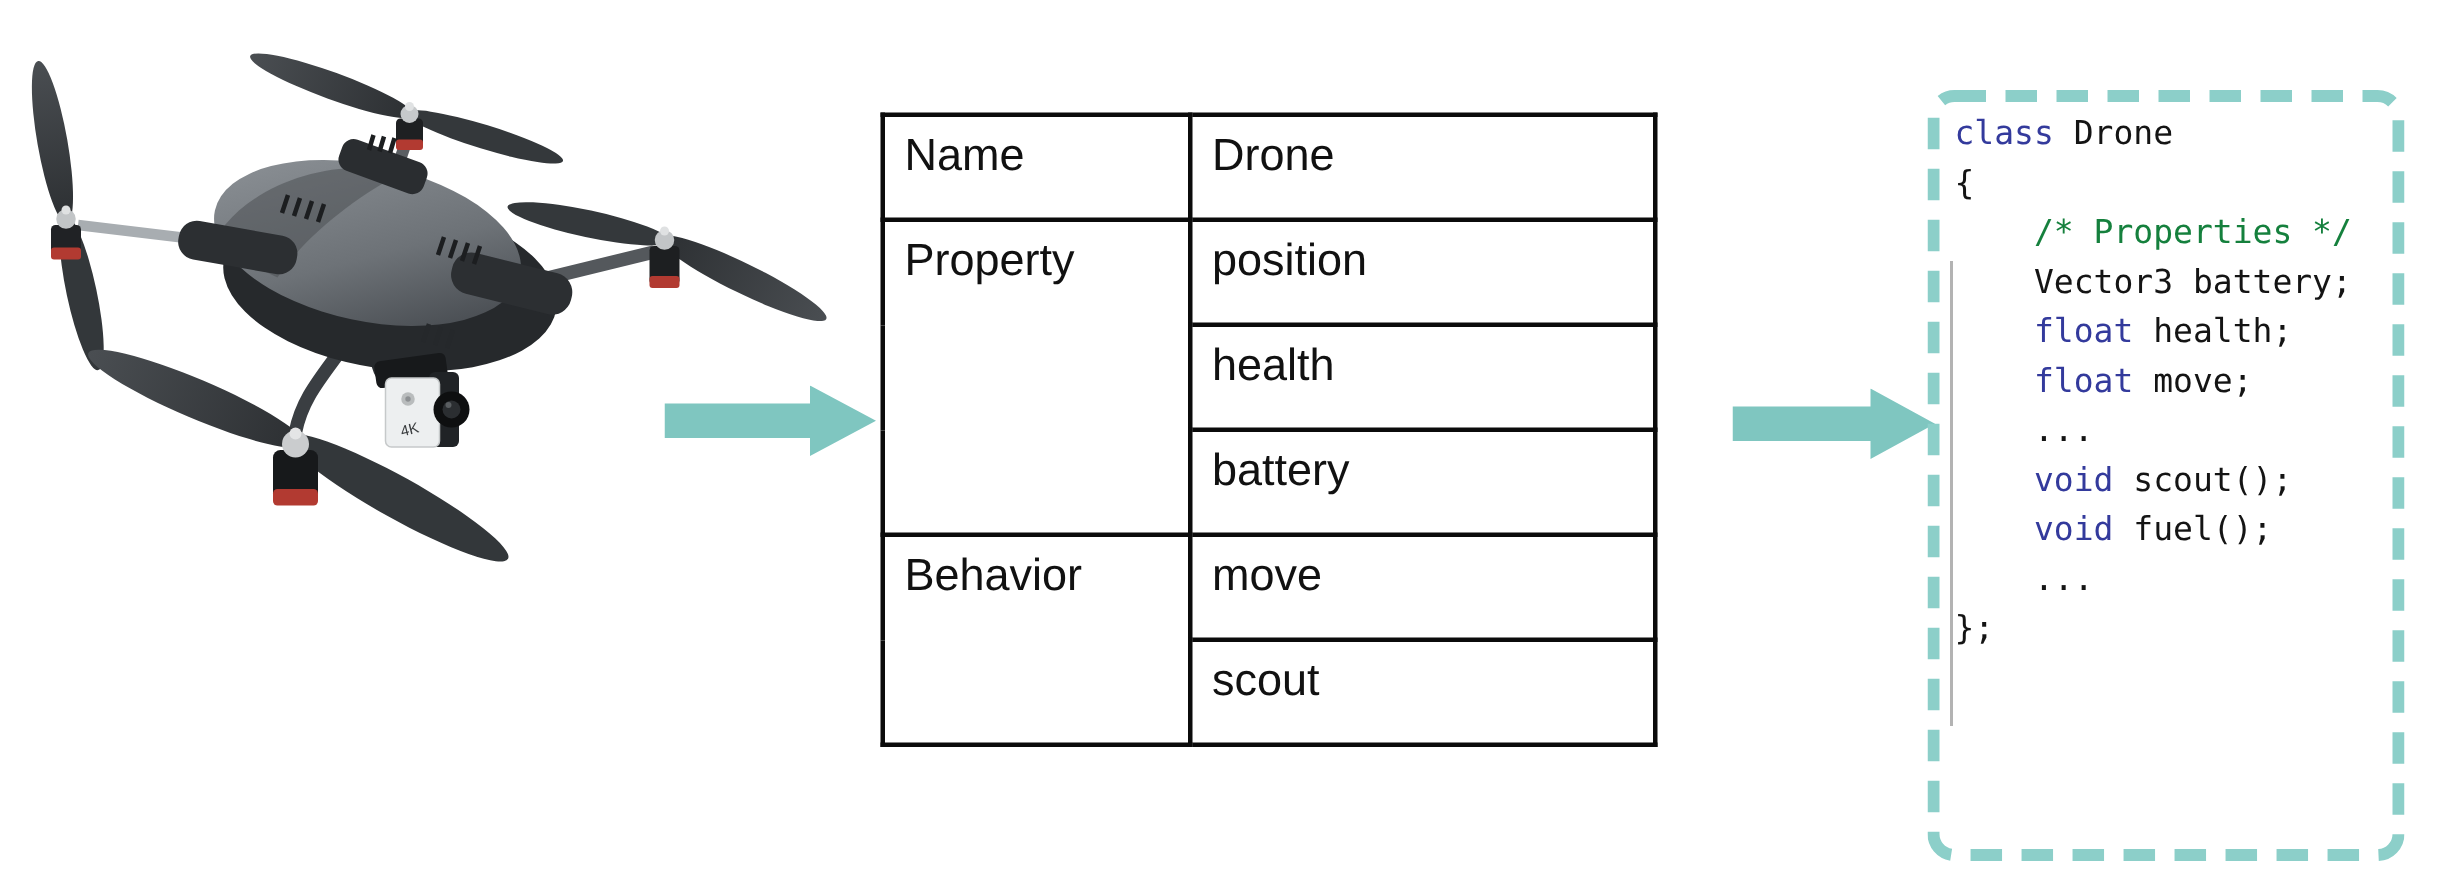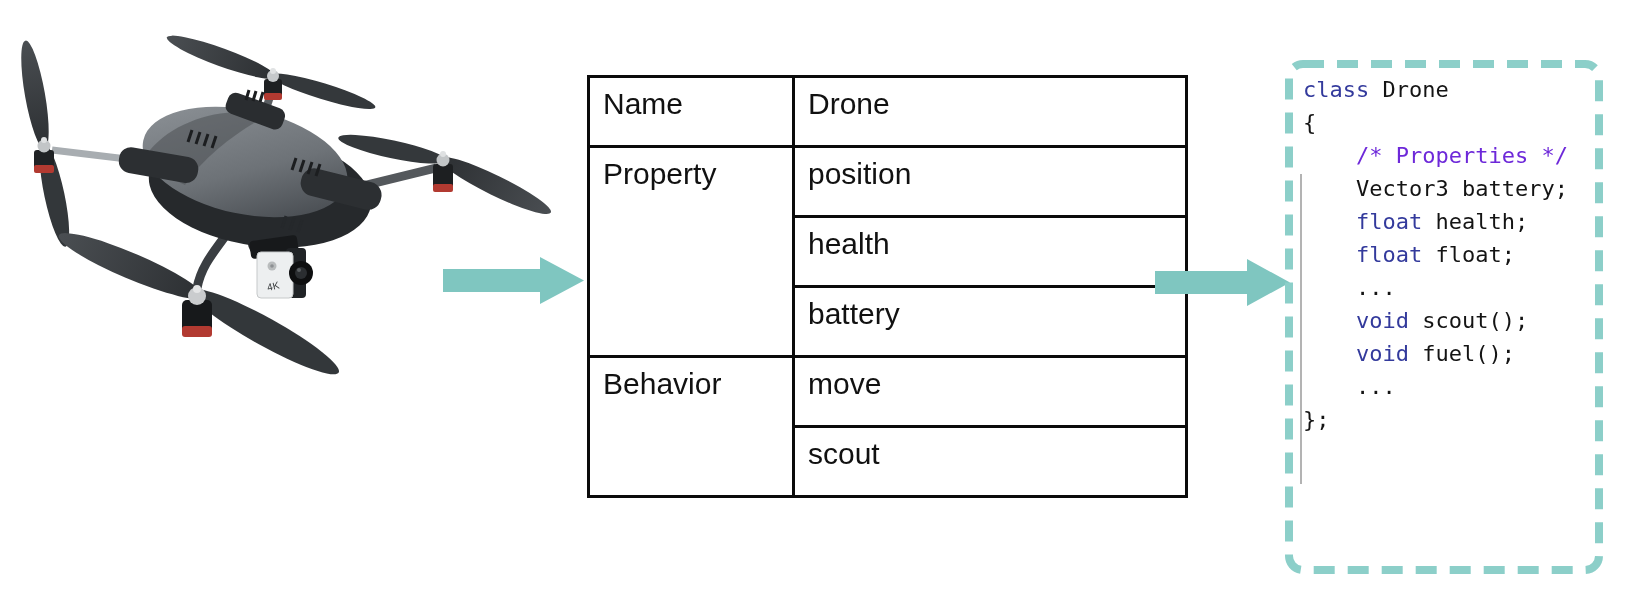--- a/index.html
+++ b/index.html
@@ -12,21 +12,21 @@
     overflow: hidden;
     font-family: "Liberation Sans", sans-serif;
   }
   .abs { position: absolute; }
 
   
   table.spec {
     position: absolute;
     left: 587px;
     top: 75px;
-    width: 601px;
+    width: 518px;
     border-collapse: collapse;
     table-layout: fixed;
   }
   table.spec td {
     border: 3px solid #0b0b0b;
     height: 70px;
     vertical-align: top;
     padding: 9px 6px 0 13px;
     font-size: 30px;
     color: #111111;
@@ -54,21 +54,21 @@
     width: 292px;
   }
   .code-line {
     white-space: pre;
     font-family: "DejaVu Sans Mono", monospace;
     font-size: 22px;
     line-height: 33px;
     color: #141414;
   }
   .tok-kw { color: #333A9C; }
-  .tok-cm { color: #6d28d9; }
+  .tok-cm { color: #15803d; }
   .tok-pl { color: #141414; }
   .indent-guide {
     position: absolute;
     left: 15px;
     top: 114px;
     width: 2px;
     height: 310px;
     background: #b3b3b3;
   }
 </style>
@@ -234,21 +234,21 @@
     <svg class="border-svg" width="318" height="514" viewBox="0 0 318 514">
       <rect x="4" y="4" width="310" height="506" rx="14" fill="none" stroke="#8CCFC9" stroke-width="8" stroke-dasharray="21 13"></rect>
     </svg>
     <div class="indent-guide"></div>
     <div class="code-body">
       <div class="code-line"><span class="tok-kw">class</span><span class="tok-pl"> Drone</span></div>
       <div class="code-line"><span class="tok-pl">{</span></div>
       <div class="code-line"><span class="tok-pl">    </span><span class="tok-cm">/* Properties */</span></div>
       <div class="code-line"><span class="tok-pl">    Vector3 battery;</span></div>
       <div class="code-line"><span class="tok-pl">    </span><span class="tok-kw">float</span><span class="tok-pl"> health;</span></div>
-      <div class="code-line"><span class="tok-pl">    </span><span class="tok-kw">float</span><span class="tok-pl"> float;</span></div>
+      <div class="code-line"><span class="tok-pl">    </span><span class="tok-kw">float</span><span class="tok-pl"> move;</span></div>
       <div class="code-line"><span class="tok-pl">    ...</span></div>
       <div class="code-line"><span class="tok-pl">    </span><span class="tok-kw">void</span><span class="tok-pl"> scout();</span></div>
       <div class="code-line"><span class="tok-pl">    </span><span class="tok-kw">void</span><span class="tok-pl"> fuel();</span></div>
       <div class="code-line"><span class="tok-pl">    ...</span></div>
       <div class="code-line"><span class="tok-pl">};</span></div>
     </div>
   </div>
 
 </div>
 

